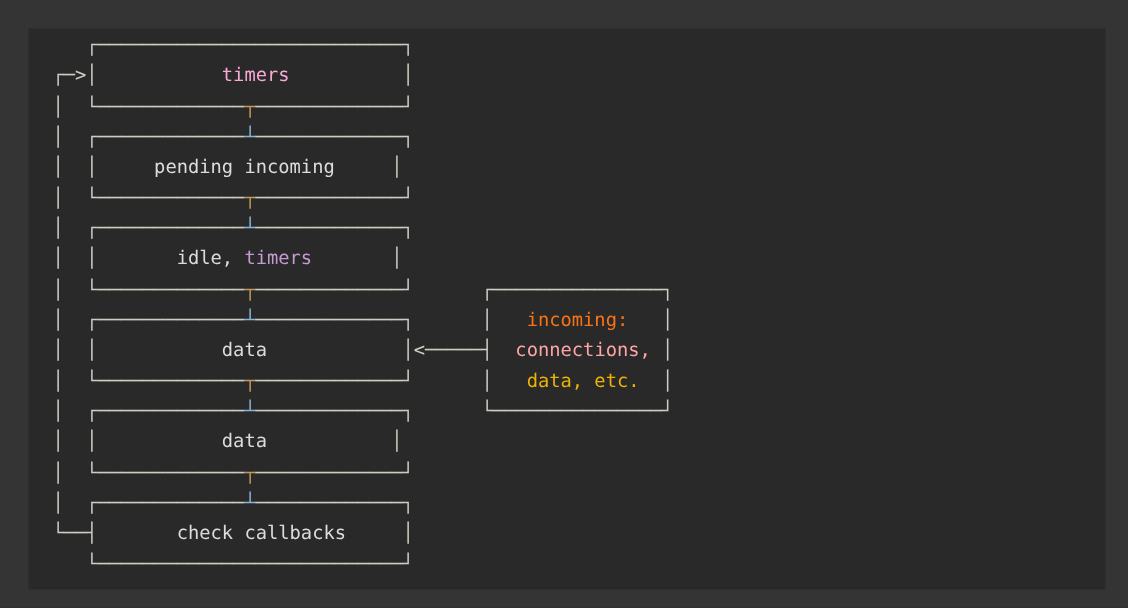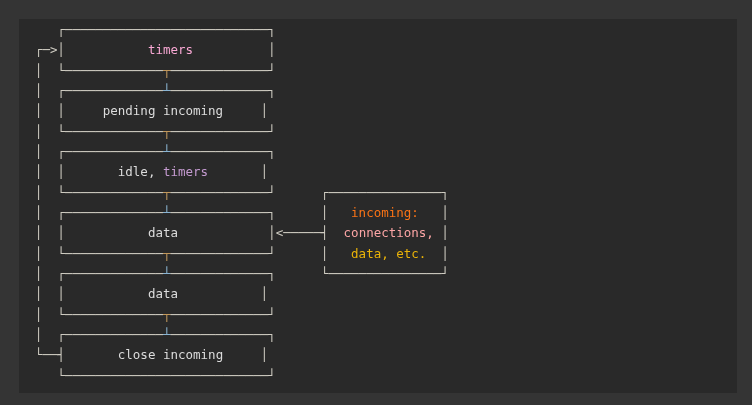--- a/index.html
+++ b/index.html
@@ -42,15 +42,15 @@
 │  ┌─────────────<span style="color:#8ab4d2">┴</span>─────────────┐
 │  │       <span style="color:#dcdcdc">idle, <span style="color:#c49ad0">timers</span></span>       │
 │  └─────────────<span style="color:#c2985c">┬</span>─────────────┘      ┌───────────────┐
 │  ┌─────────────<span style="color:#8ab4d2">┴</span>─────────────┐      │   <span style="color:#f97316">incoming:</span>   │
 │  │           <span style="color:#dcdcdc">data</span>            │&lt;─────┤  <span style="color:#fca5a5">connections,</span> │
 │  └─────────────<span style="color:#c2985c">┬</span>─────────────┘      │   <span style="color:#eab308">data, etc.</span>  │
 │  ┌─────────────<span style="color:#8ab4d2">┴</span>─────────────┐      └───────────────┘
 │  │           <span style="color:#dcdcdc">data</span>           │
 │  └─────────────<span style="color:#c2985c">┬</span>─────────────┘
 │  ┌─────────────<span style="color:#8ab4d2">┴</span>─────────────┐
-└──┤       <span style="color:#dcdcdc">close incoming</span>     │
+└──┤       <span style="color:#dcdcdc">check callbacks</span>     │
    └───────────────────────────┘</pre>
 </div>
 
 </body></html>

